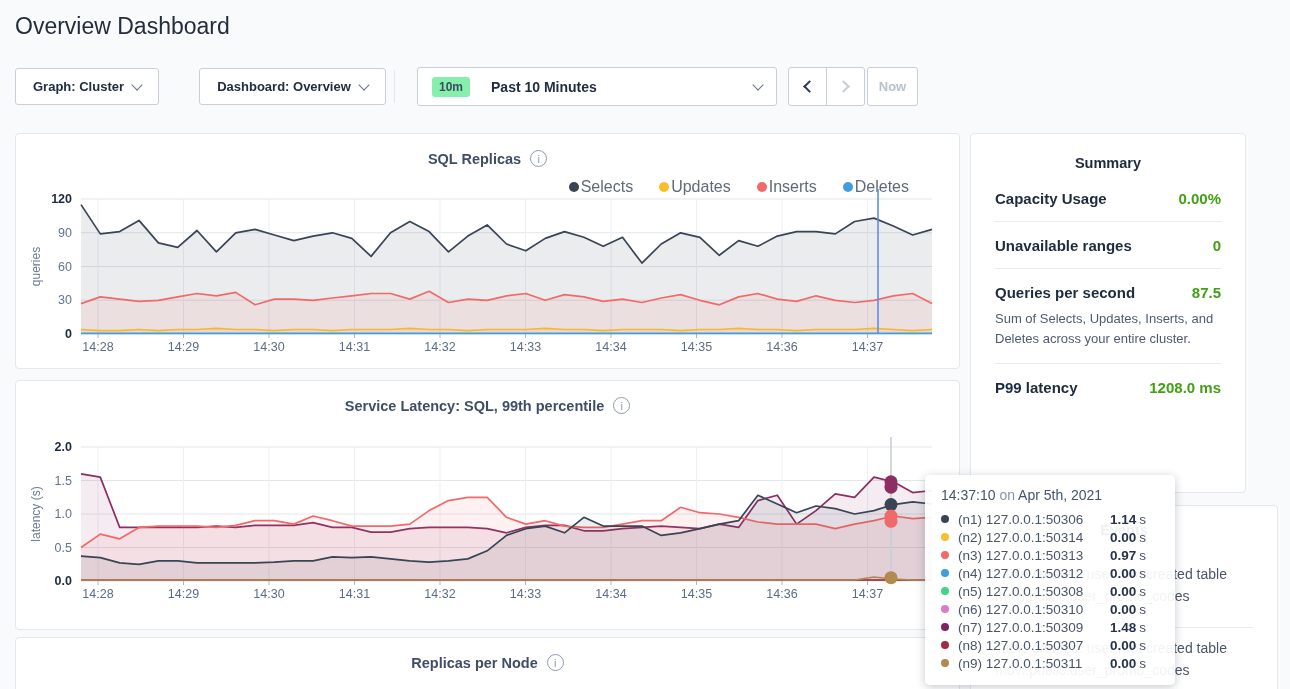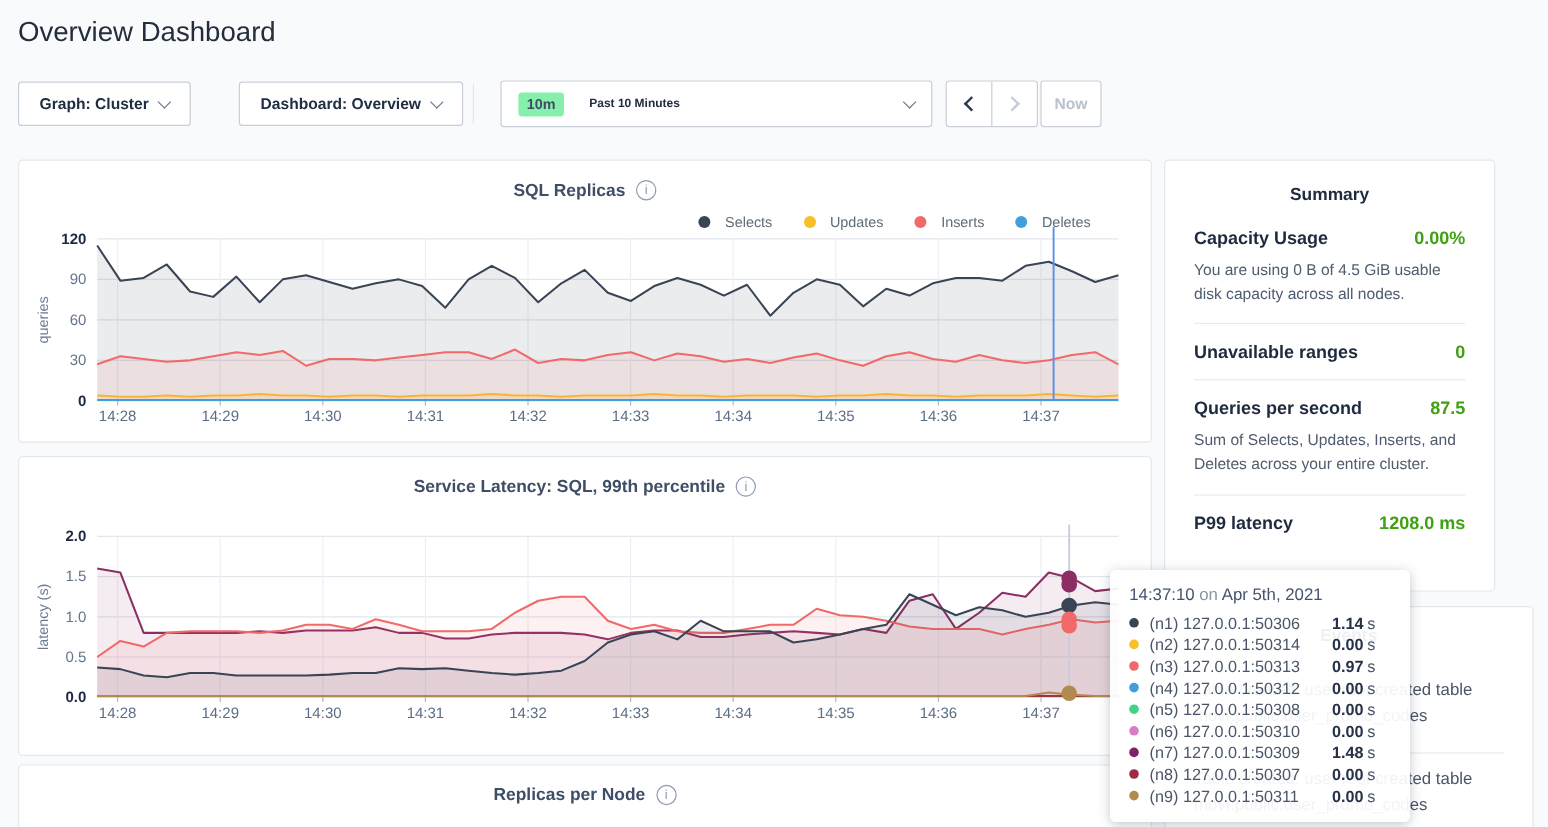--- a/index.html
+++ b/index.html
@@ -13,21 +13,21 @@
   .ctl-btn { height:37px; background:#fff; border:1px solid #c9cfd8; border-radius:3px;
     display:flex; align-items:center; justify-content:center; gap:9px;
     font-size:13px; font-weight:700; color:#212d40; cursor:pointer; }
   .chev { width:8px; height:8px; border-right:1.7px solid #69758a; border-bottom:1.7px solid #69758a;
     transform:rotate(45deg); margin-top:-4px; }
   #graph-dd   { left:15px;  top:68px; width:144px; }
   #dash-dd    { left:183px; top:68px; width:187px;margin-left:16px; }
   #ctl-sep    { left:394px; top:70px; width:1px; height:33px; background:#e2e5ea; }
   #time-dd    { left:417px; top:67px; width:360px; height:39px; justify-content:flex-start; padding:0 14px; }
   #time-dd .badge { background:#86efac; border-radius:3px; padding:3px 7px; font-size:12px; font-weight:700; color:#3e4c63; }
-  #time-dd .lbl { font-size:10px; }
+  #time-dd .lbl { font-size:14px; }
   #time-dd .chev { margin-left:auto; }
   #nav-group  { left:788px; top:67px; width:77px; height:39px; border:1px solid #c9cfd8; border-radius:3px;
     background:#fff; display:flex; }
   #nav-group .half { flex:1; display:flex; align-items:center; justify-content:center; cursor:pointer; }
   #nav-group .half + .half { border-left:1px solid #c9cfd8; }
   .arrow { width:9px; height:9px; border-right:2.4px solid #2c3a52; border-bottom:2.4px solid #2c3a52; }
   .arrow.left  { transform:rotate(135deg); margin-left:4px; }
   .arrow.right { transform:rotate(-45deg); margin-right:4px; }
   .arrow.dis { border-color:#c6ccd5; }
   #now-btn { left:867px; top:67px; width:51px; height:39px; color:#b9c1ca; font-weight:700; }
@@ -38,21 +38,21 @@
   #latency-card { left:15px; top:380px; width:945px; height:250px; }
   #replicas-card{ left:15px; top:637px; width:945px; height:90px; }
   #summary-card { left:970px; top:133px; width:276px; height:360px; }
   #events-card  { left:970px; top:505px; width:308px; height:220px; }
 
   .chart-title { position:absolute; left:0; right:0; top:16px; display:flex; align-items:center;
     justify-content:center; gap:9px; font-size:14.5px; font-weight:700; color:#3f4e66; }
   .info { width:17px; height:17px; border:1px solid #8e9bb3; border-radius:50%; color:#8e9bb3;
     font-size:11px; display:inline-flex; align-items:center; justify-content:center; font-weight:400; }
   .legend { position:absolute; right:50px; top:44px; display:flex; gap:26px; }
-  .legend .item { display:flex; align-items:center; gap:12px; font-size:12px; color:#5f6b76; }
+  .legend .item { display:flex; align-items:center; gap:2px; font-size:16px; color:#5f6b76; }
   .legend .dot { width:10px; height:10px; border-radius:50%; }
   svg text { font-family:"Liberation Sans", sans-serif; }
 
   
   #summary-card { padding:0 24px; font-size:15px; }
   #summary-card h3 { text-align:center; font-size:14.5px; color:#1e2a3d; padding:21px 0 4px; }
   .srow { border-top:1px solid #e7eaee; padding:15px 0 14px; }
   #summary-card .srow:first-of-type { border-top:none; }
   .srow .line { display:flex; align-items:baseline; }
   .srow .lab { font-weight:700; color:#1e2a3d; }
@@ -274,21 +274,20 @@
 
 <div class="card" id="summary-card">
   <h3>Summary</h3>
 
 
   <div class="srow">
     <div class="line">
       <span class="lab">Capacity Usage</span>
       <span class="val">0.00%</span>
     </div>
-    <div class="desc">You are using 0 B of 4.5 GiB usable disk capacity across all nodes.</div>
   </div>
 
   <div class="srow">
     <div class="line">
       <span class="lab">Unavailable ranges</span>
       <span class="val">0</span>
     </div>
   </div>
 
   <div class="srow">

